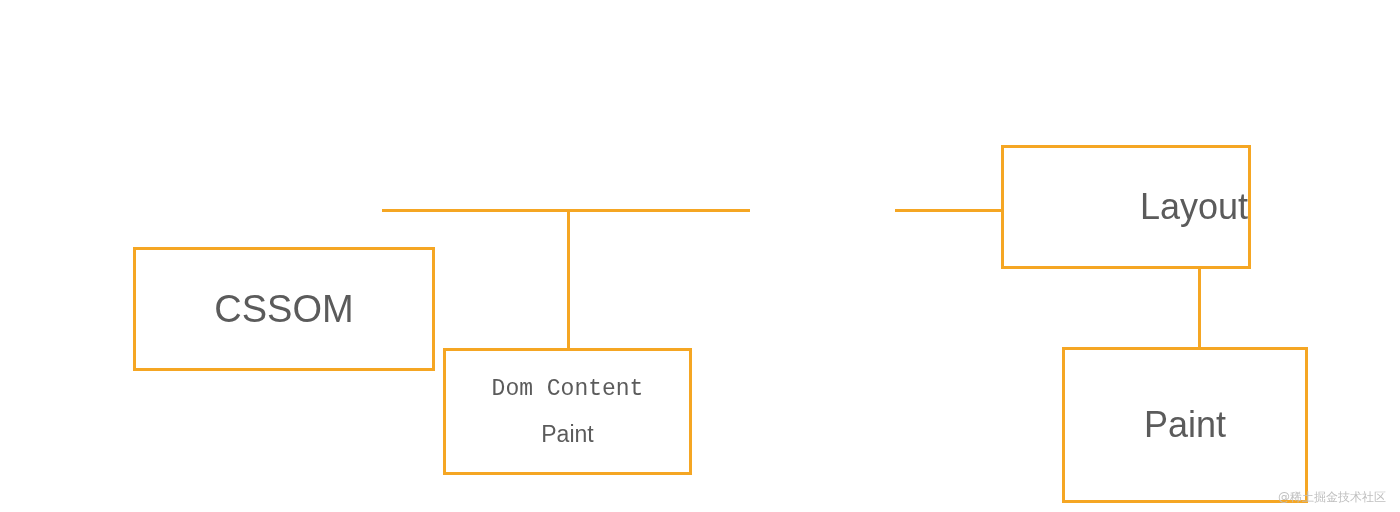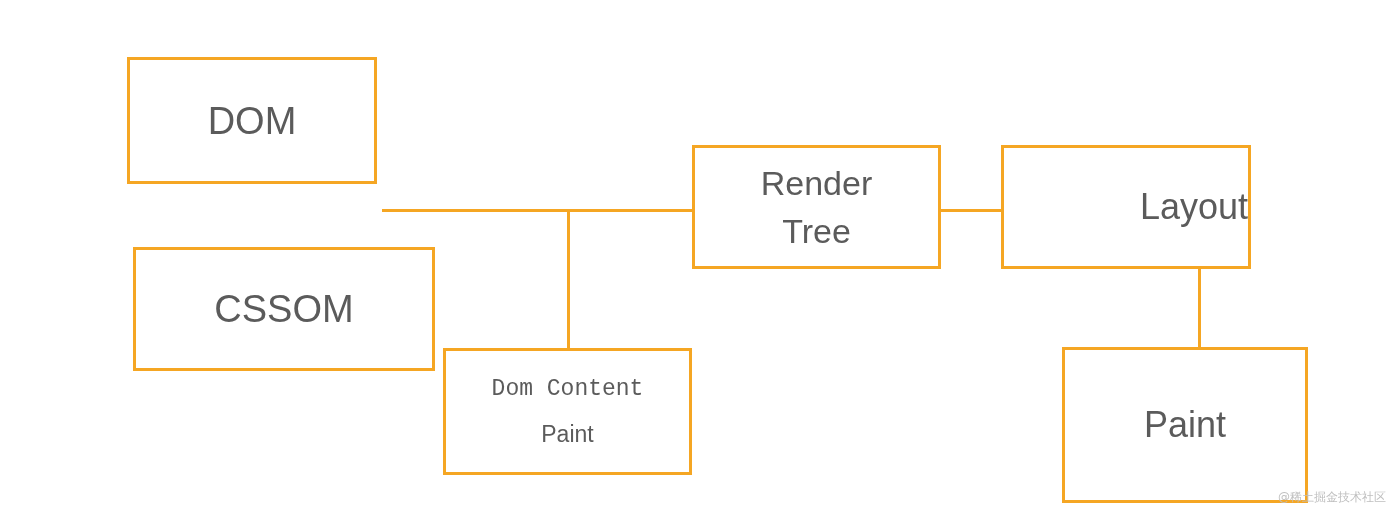--- a/index.html
+++ b/index.html
@@ -88,32 +88,25 @@
 </head>
 <body>
 
 <div id="canvas">
 
   <div class="edge edge-h edge-main-h"></div>
   <div class="edge edge-v edge-dcl-v"></div>
   <div class="edge edge-h edge-rt-layout"></div>
   <div class="edge edge-v edge-paint-v"></div>
 
-  <div class="node node-dom">
-    <span class="line1">DOM</span>
-  </div>
 
   <div class="node node-cssom">
     <span class="line1">CSSOM</span>
   </div>
 
-  <div class="node node-render">
-    <span class="line1">Render</span>
-    <span class="line2">Tree</span>
-  </div>
 
   <div class="node node-layout">
     <span class="line1">Layout</span>
   </div>
 
   <div class="node node-dcl">
     <span class="line1">Dom Content</span>
     <span class="line2">Paint</span>
   </div>
 

